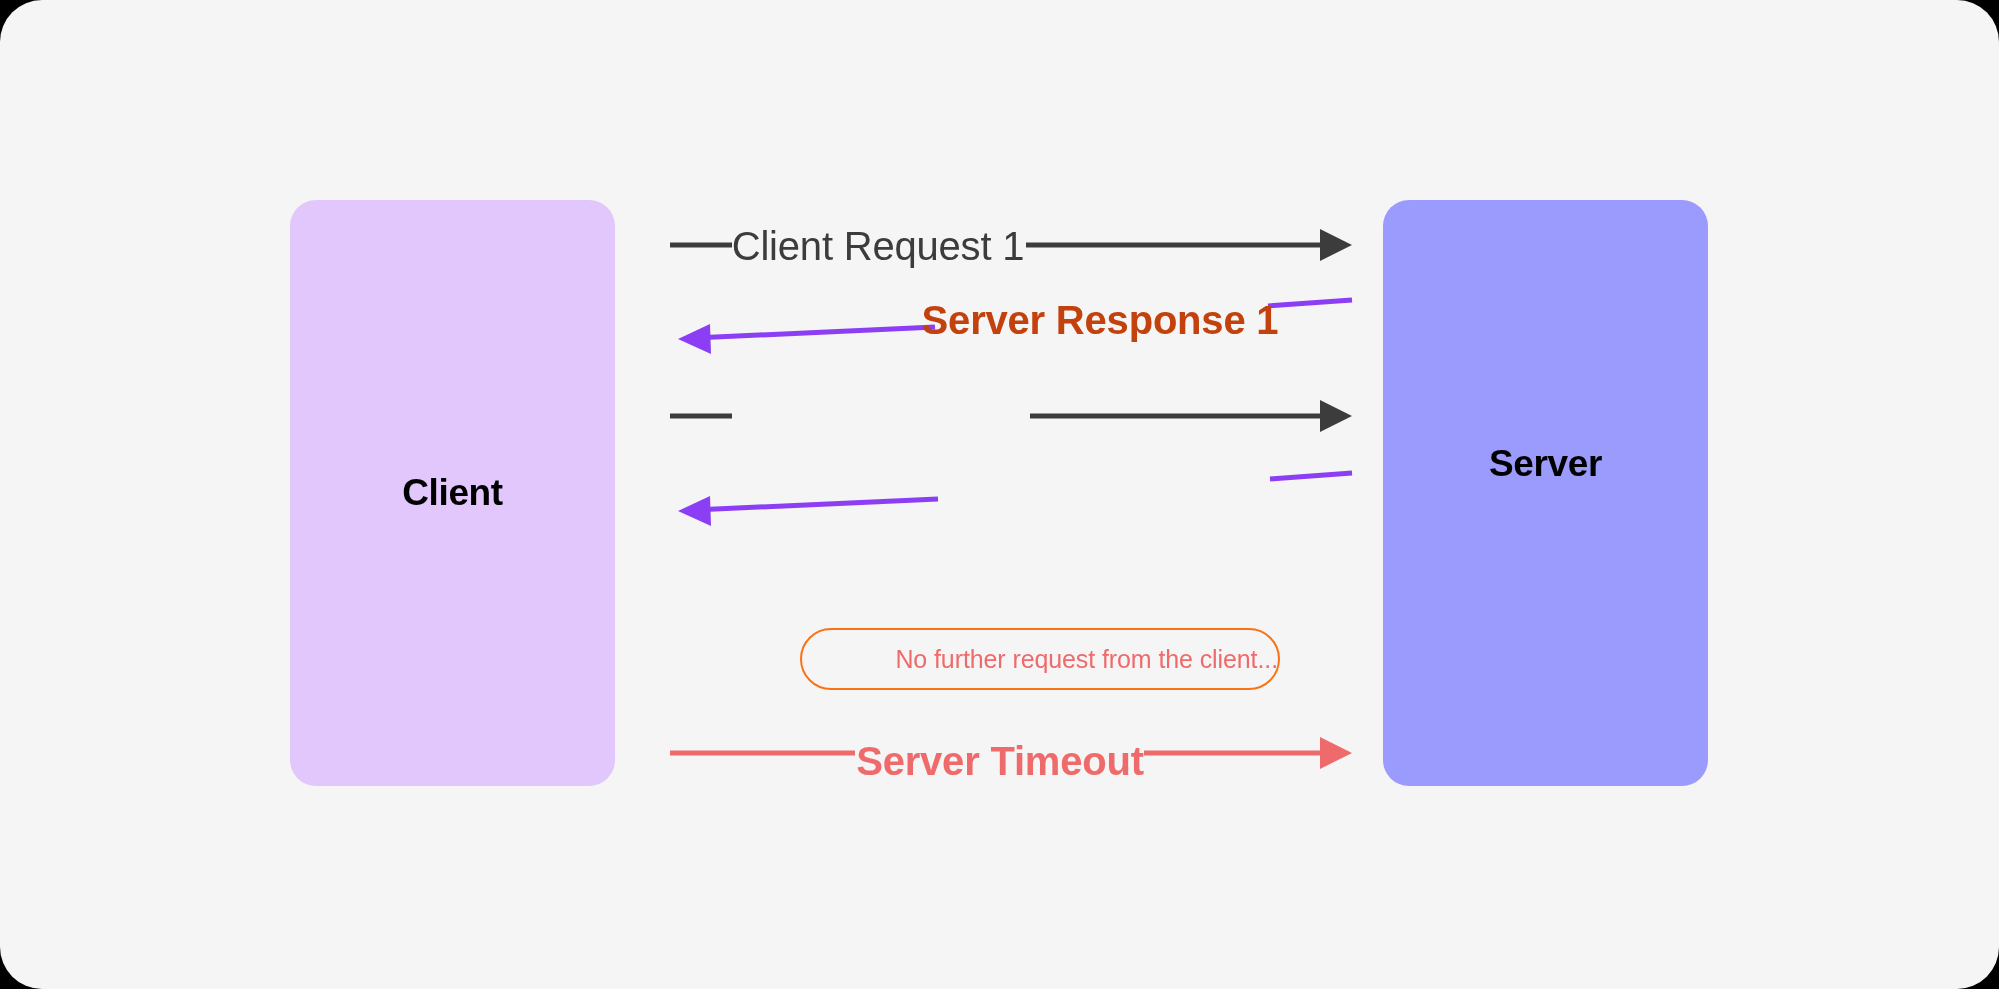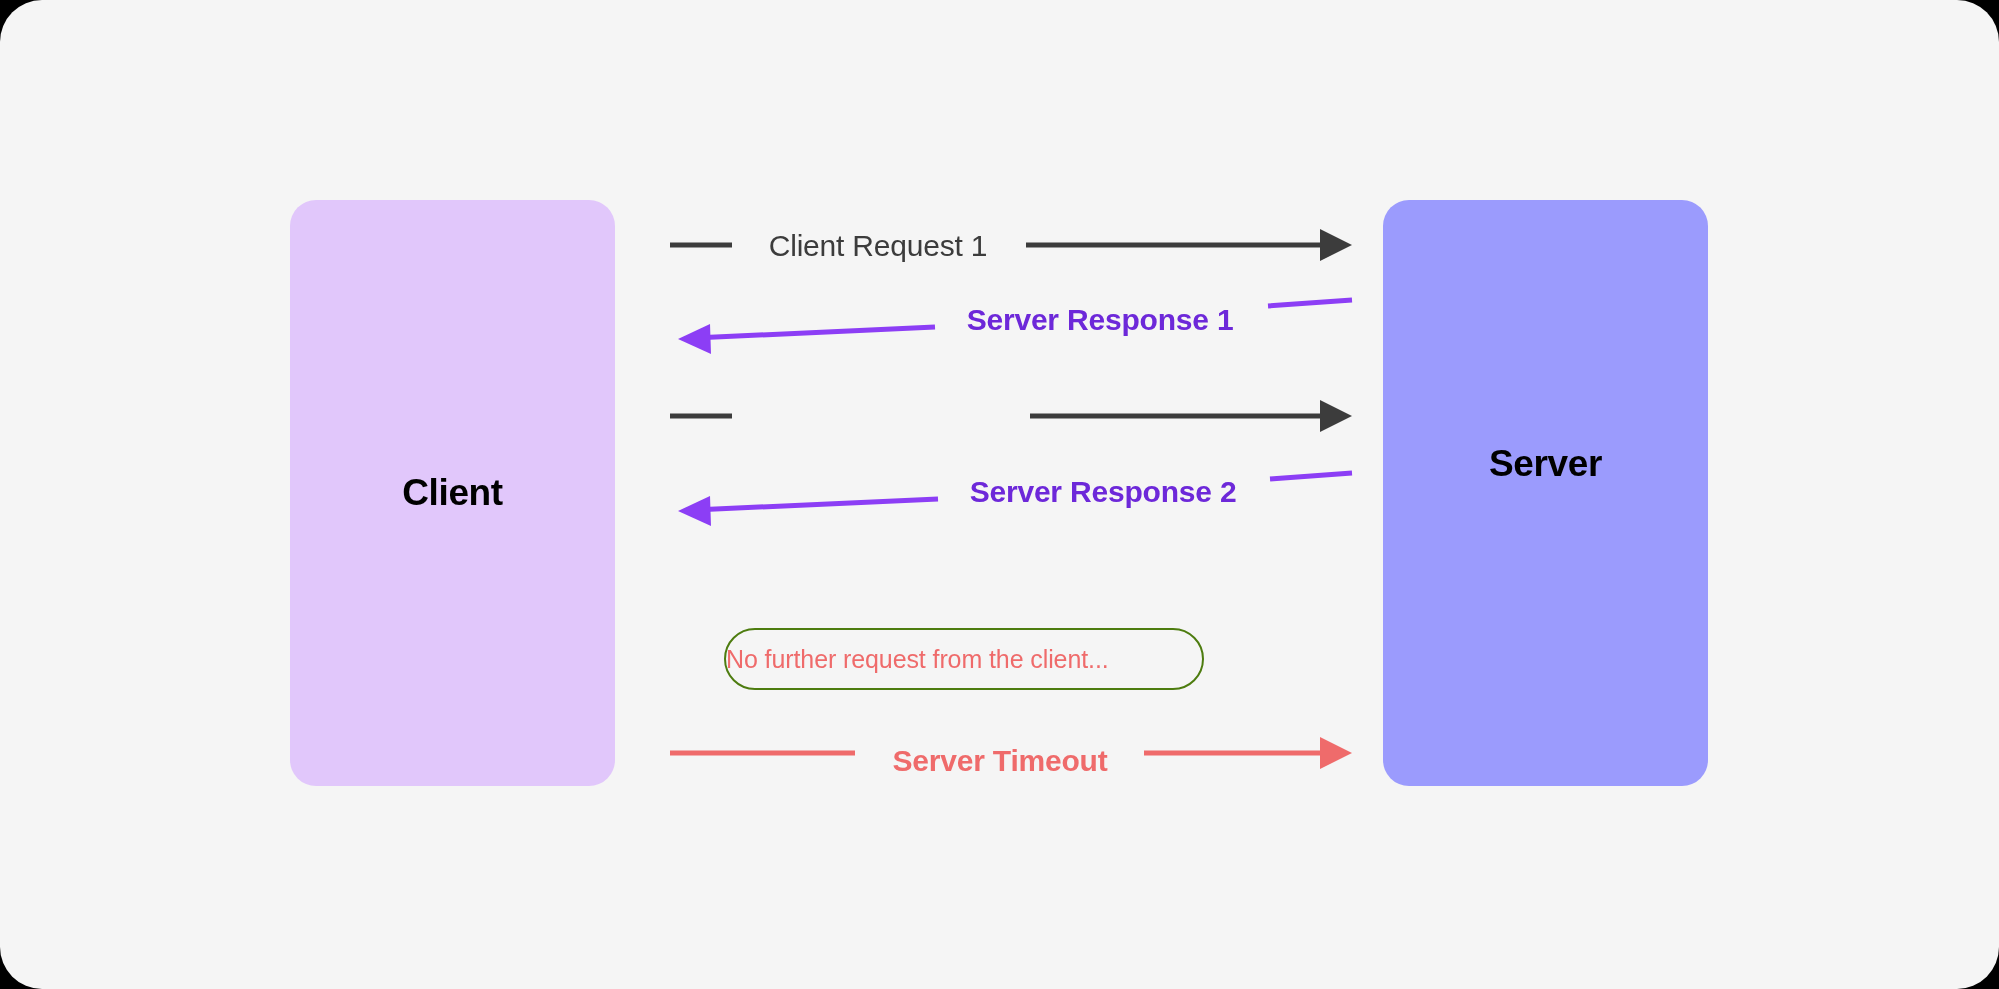--- a/index.html
+++ b/index.html
@@ -64,56 +64,56 @@
     width: 1999px;
     height: 989px;
     pointer-events: none;
   }
 
   
   .arrow-label {
     position: absolute;
     white-space: nowrap;
     transform: translate(-50%, -50%);
-    font-size: 30px;
+    font-size: 40px;
     letter-spacing: -0.2px;
   }
   .label-dark {
     color: #3c3c3c;
     font-weight: normal;
   }
   .label-purple {
-    color: #6d28d9;
+    color: #c2410c;
     font-weight: bold;
   }
   .label-red {
     color: #ef6b6b;
     font-weight: bold;
   }
 
   #label-client-request-1 { left: 878px; top: 246px; }
   #label-server-response-1 { left: 1100px; top: 320px; }
   #label-client-request-2 { left: 880px; top: 417px; }
   #label-server-response-2 { left: 1103px; top: 492px; }
   #label-server-timeout { left: 1000px; top: 753px; margin-top: 8px; }
 
   
   #note-pill {
     position: absolute;
-    left: 724px;
+    left: 800px;
     top: 628px;
     width: 480px;
     height: 62px;
     box-sizing: border-box;
-    border: 2px solid #4d7c0f;
+    border: 2px solid #f97316;
     border-radius: 31px;
     background: transparent;
     display: flex;
     align-items: center;
-    justify-content: flex-start;
+    justify-content: flex-end;
   }
   #note-pill-text {
     font-size: 25px;
     color: #ef6b6b;
     letter-spacing: -0.1px;
     white-space: nowrap;
   }
 </style>
 </head>
 <body>
@@ -160,21 +160,20 @@
       <line x1="1144" y1="753" x2="1336" y2="753" stroke="#ef6b6b" stroke-width="5" stroke-linecap="butt"></line>
       <polygon points="1352,753 1320,737 1320,769" fill="#ef6b6b"></polygon>
     </g>
   </svg>
 
   <div class="arrow-label label-dark" id="label-client-request-1">Client Request 1</div>
 
   <div class="arrow-label label-purple" id="label-server-response-1">Server Response 1</div>
 
 
-  <div class="arrow-label label-purple" id="label-server-response-2">Server Response 2</div>
 
   <div class="arrow-label label-red" id="label-server-timeout">Server Timeout</div>
 
   <div id="note-pill">
     <span id="note-pill-text">No further request from the client...</span>
   </div>
 
 </div>
 
 </body></html>

